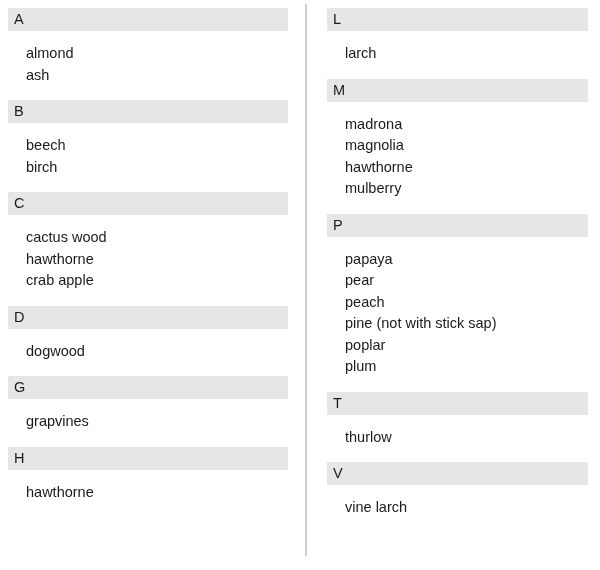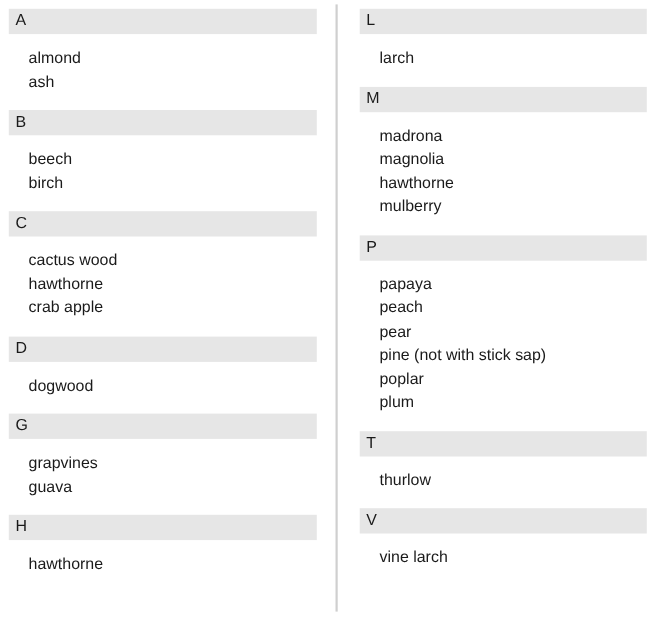--- a/index.html
+++ b/index.html
@@ -105,21 +105,20 @@
         <div class="group">
           <div class="group-header">D</div>
           <ul class="group-items">
             <li class="group-item">dogwood</li>
           </ul>
         </div>
         <div class="group">
           <div class="group-header">G</div>
           <ul class="group-items">
             <li class="group-item">grapvines</li>
-            <li class="group-item">guava</li>
           </ul>
         </div>
         <div class="group">
           <div class="group-header">H</div>
           <ul class="group-items">
             <li class="group-item">hawthorne</li>
           </ul>
         </div>
       </div>
     <div class="divider"></div>
@@ -136,22 +135,22 @@
             <li class="group-item">madrona</li>
             <li class="group-item">magnolia</li>
             <li class="group-item">hawthorne</li>
             <li class="group-item">mulberry</li>
           </ul>
         </div>
         <div class="group">
           <div class="group-header">P</div>
           <ul class="group-items">
             <li class="group-item">papaya</li>
+            <li class="group-item">pear</li>
             <li class="group-item">peach</li>
-            <li class="group-item">pear</li>
             <li class="group-item">pine (not with stick sap)</li>
             <li class="group-item">poplar</li>
             <li class="group-item">plum</li>
           </ul>
         </div>
         <div class="group">
           <div class="group-header">T</div>
           <ul class="group-items">
             <li class="group-item">thurlow</li>
           </ul>

